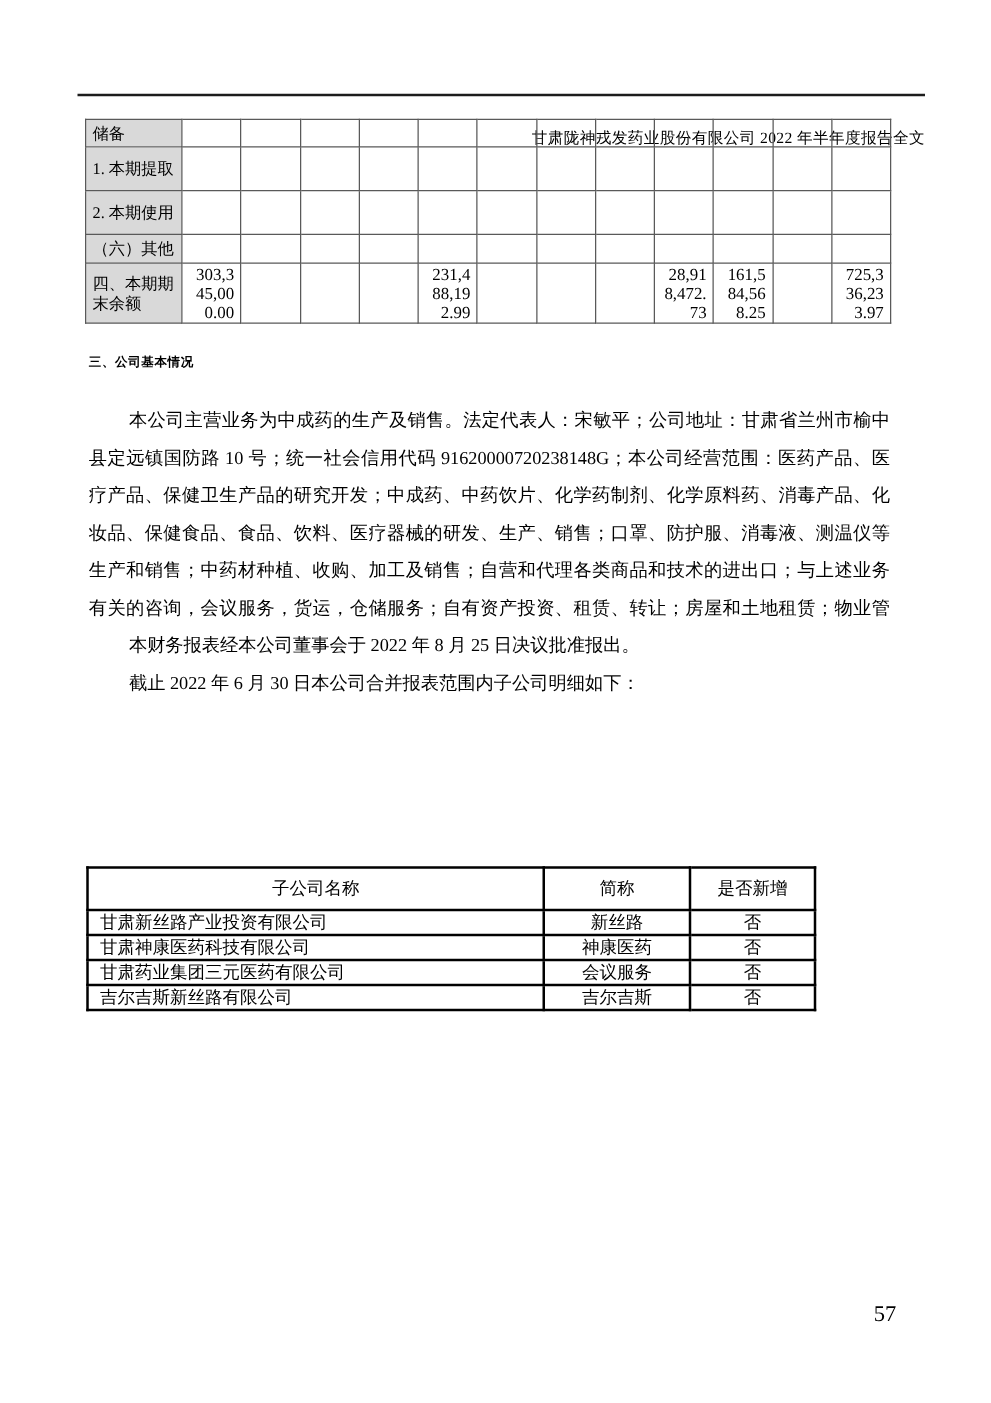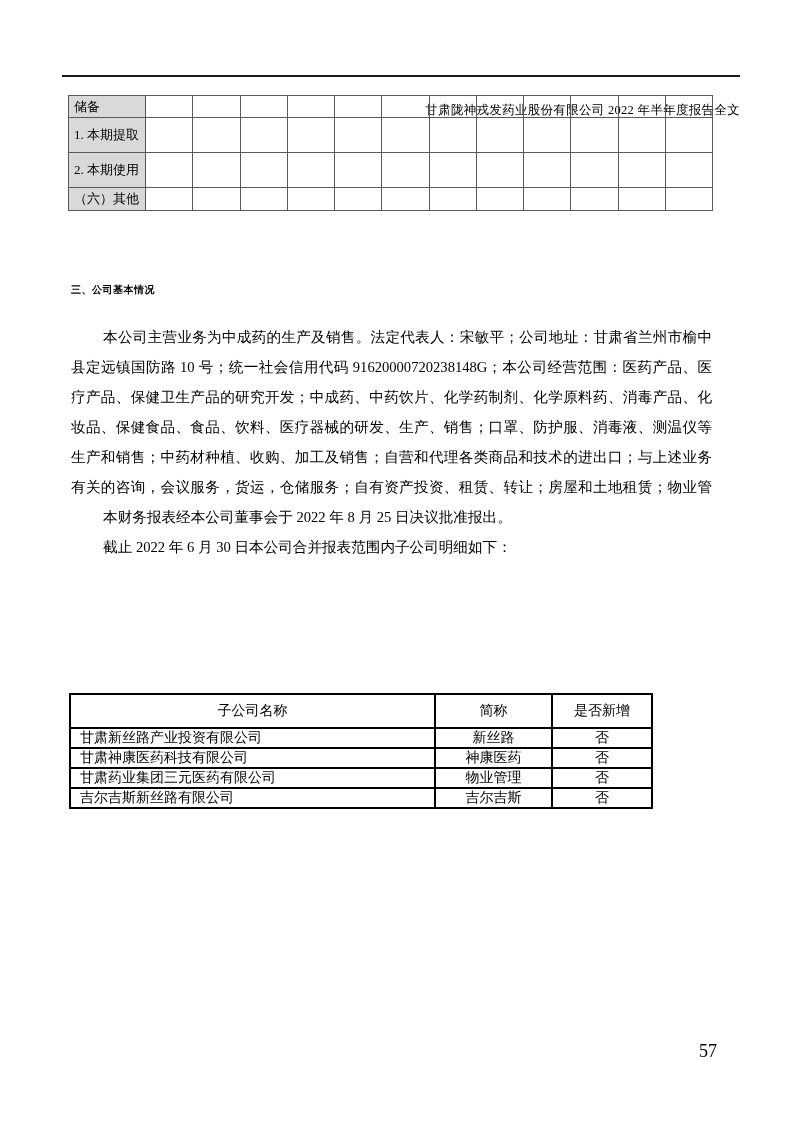--- a/index.html
+++ b/index.html
@@ -154,20 +154,35 @@
         <td class="num"></td>
         <td class="num"></td>
         <td class="num"></td>
         <td class="num"></td>
         <td class="num"></td>
         <td class="num"></td>
         <td class="num"></td>
         <td class="num"></td>
         <td class="num"></td>
         <td class="num"></td>
+      </tr>
+      <tr class="r5">
+        <td class="lbl">四、本期期末余额</td>
+        <td class="num">303,345,000.00</td>
+        <td class="num"></td>
+        <td class="num"></td>
+        <td class="num"></td>
+        <td class="num">231,488,192.99</td>
+        <td class="num"></td>
+        <td class="num"></td>
+        <td class="num"></td>
+        <td class="num">28,918,472.73</td>
+        <td class="num">161,584,568.25</td>
+        <td class="num"></td>
+        <td class="num">725,336,233.97</td>
       </tr>
     </tbody>
   </table>
 
   <div class="section-heading">三、公司基本情况</div>
 
   <div class="body-text">
     <p class="p1">本公司主营业务为中成药的生产及销售。法定代表人：宋敏平；公司地址：甘肃省兰州市榆中县定远镇国防路 10 号；统一社会信用代码 91620000720238148G；本公司经营范围：医药产品、医疗产品、保健卫生产品的研究开发；中成药、中药饮片、化学药制剂、化学原料药、消毒产品、化妆品、保健食品、食品、饮料、医疗器械的研发、生产、销售；口罩、防护服、消毒液、测温仪等生产和销售；中药材种植、收购、加工及销售；自营和代理各类商品和技术的进出口；与上述业务有关的咨询，会议服务，货运，仓储服务；自有资产投资、租赁、转让；房屋和土地租赁；物业管理。</p>
     <p class="p3">本财务报表经本公司董事会于 2022 年 8 月 25 日决议批准报出。</p>
     <p class="p4">截止 2022 年 6 月 30 日本公司合并报表范围内子公司明细如下：</p>
@@ -190,21 +205,21 @@
         <td>新丝路</td>
         <td>否</td>
       </tr>
       <tr class="data">
         <td class="name">甘肃神康医药科技有限公司</td>
         <td>神康医药</td>
         <td>否</td>
       </tr>
       <tr class="data">
         <td class="name">甘肃药业集团三元医药有限公司</td>
-        <td>物业管理</td>
+        <td>会议服务</td>
         <td>否</td>
       </tr>
       <tr class="data">
         <td class="name">吉尔吉斯新丝路有限公司</td>
         <td>吉尔吉斯</td>
         <td>否</td>
       </tr>
     </tbody>
   </table>
 

